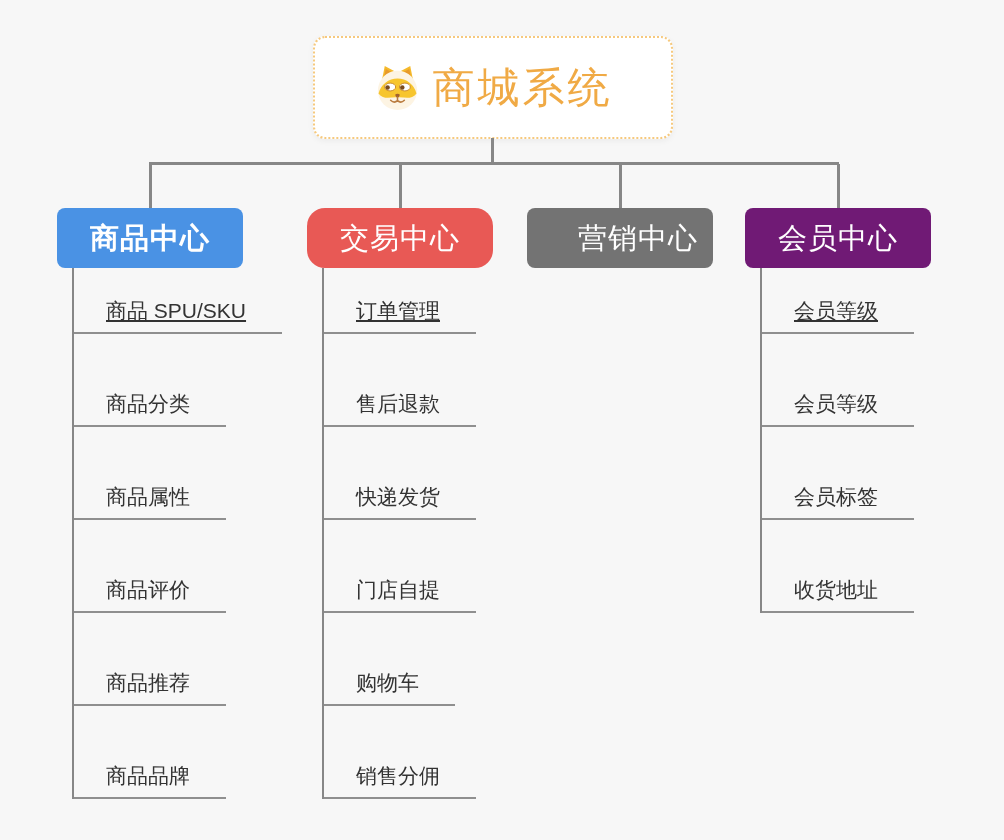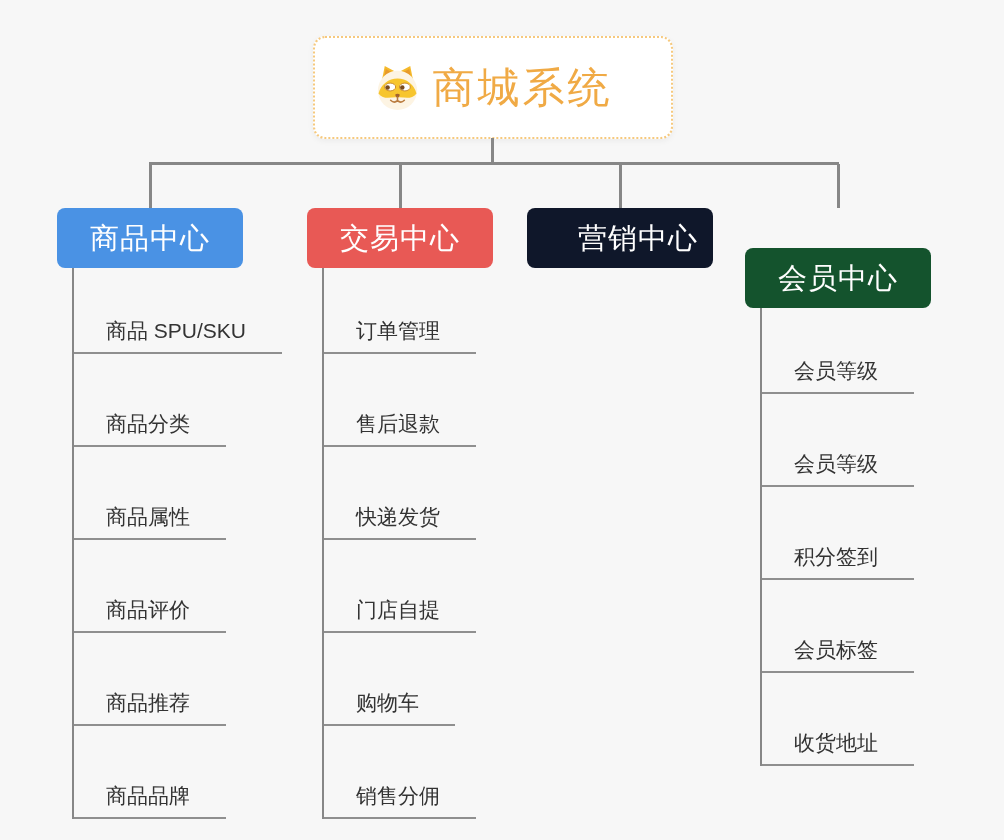--- a/index.html
+++ b/index.html
@@ -59,21 +59,21 @@
   }
   .leaf{
     height:93px;
     display:flex;align-items:flex-end;
     width:fit-content;
     border-bottom:2px solid var(--underline);
     padding:0 36px 9px 32px;
     font-size:21px;color:var(--leaf-text);
     white-space:nowrap;line-height:1.15;
   }
-  .leaf:first-child{height:86px;}
+  .leaf:first-child{height:66px;text-decoration:underline;}
 </style>
 </head>
 <body>
 
 <div id="stage">
 
   <div class="root-node">
     <svg class="root-icon" viewBox="0 0 48 48" aria-hidden="true">
       <polygon points="8,17 11,2 22,8" fill="#f5b92a"></polygon>
       <polygon points="40,17 37,2 26,8" fill="#f5b92a"></polygon>
@@ -92,51 +92,50 @@
   </div>
 
   <div class="line stub"></div>
   <div class="line bus"></div>
   <div class="line drop drop-0"></div>
   <div class="line drop drop-1"></div>
   <div class="line drop drop-2"></div>
   <div class="line drop drop-3"></div>
 
   <div class="branch branch-0">
-    <div class="hdr" style="background: rgb(74, 146, 228);">商品中心</div>
+    <div class="hdr" style="background: rgb(74, 146, 228); font-weight: bold;">商品中心</div>
     <div class="kids">
       <div class="leaf">商品 SPU/SKU</div>
       <div class="leaf">商品分类</div>
       <div class="leaf">商品属性</div>
       <div class="leaf">商品评价</div>
       <div class="leaf">商品推荐</div>
       <div class="leaf">商品品牌</div>
     </div>
   </div>
 
   <div class="branch branch-1">
-    <div class="hdr" style="background: rgb(232, 89, 85);">交易中心</div>
+    <div class="hdr" style="background: rgb(232, 89, 85); border-radius: 18px;">交易中心</div>
     <div class="kids">
       <div class="leaf">订单管理</div>
       <div class="leaf">售后退款</div>
       <div class="leaf">快递发货</div>
       <div class="leaf">门店自提</div>
       <div class="leaf">购物车</div>
       <div class="leaf">销售分佣</div>
     </div>
   </div>
 
   <div class="branch branch-2">
-    <div class="hdr" style="background: #0f172a; padding-left: 36px;">营销中心</div>
+    <div class="hdr" style="background: #737373; padding-left: 36px;">营销中心</div>
   </div>
 
   <div class="branch branch-3">
-    <div class="hdr" style="background: #14532d; margin-top: 40px;">会员中心</div>
+    <div class="hdr" style="background: #701a75;">会员中心</div>
     <div class="kids">
       <div class="leaf">会员等级</div>
       <div class="leaf">会员等级</div>
-      <div class="leaf">积分签到</div>
       <div class="leaf">会员标签</div>
       <div class="leaf">收货地址</div>
     </div>
   </div>
 
 </div>
 
 </body></html>

